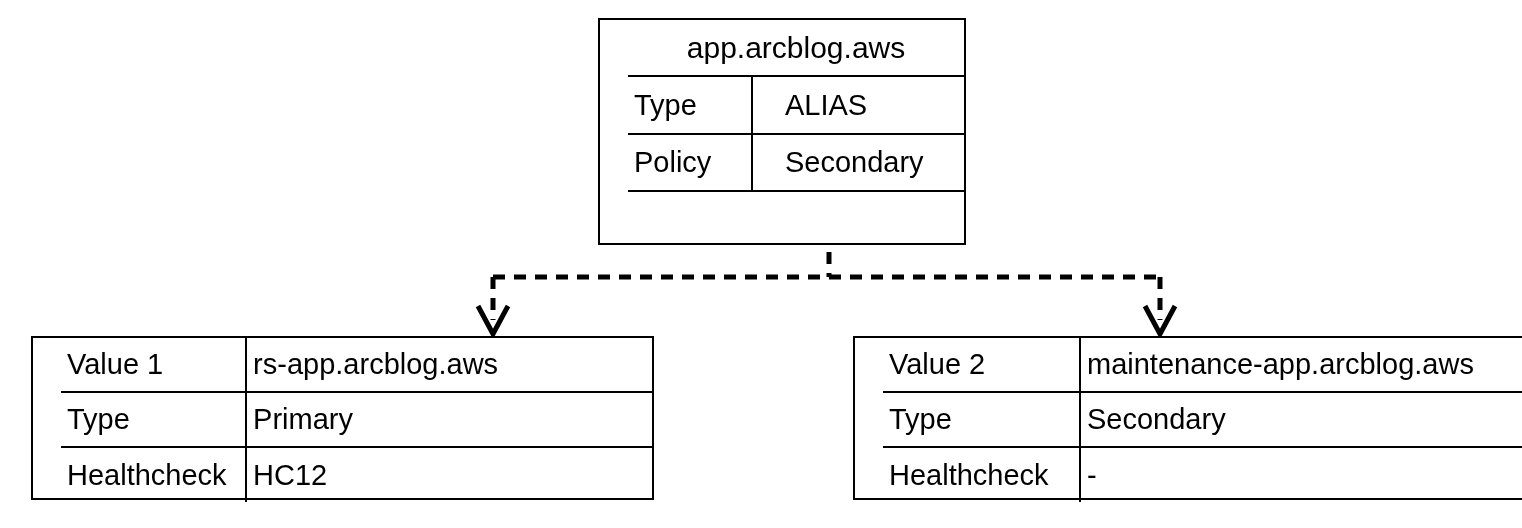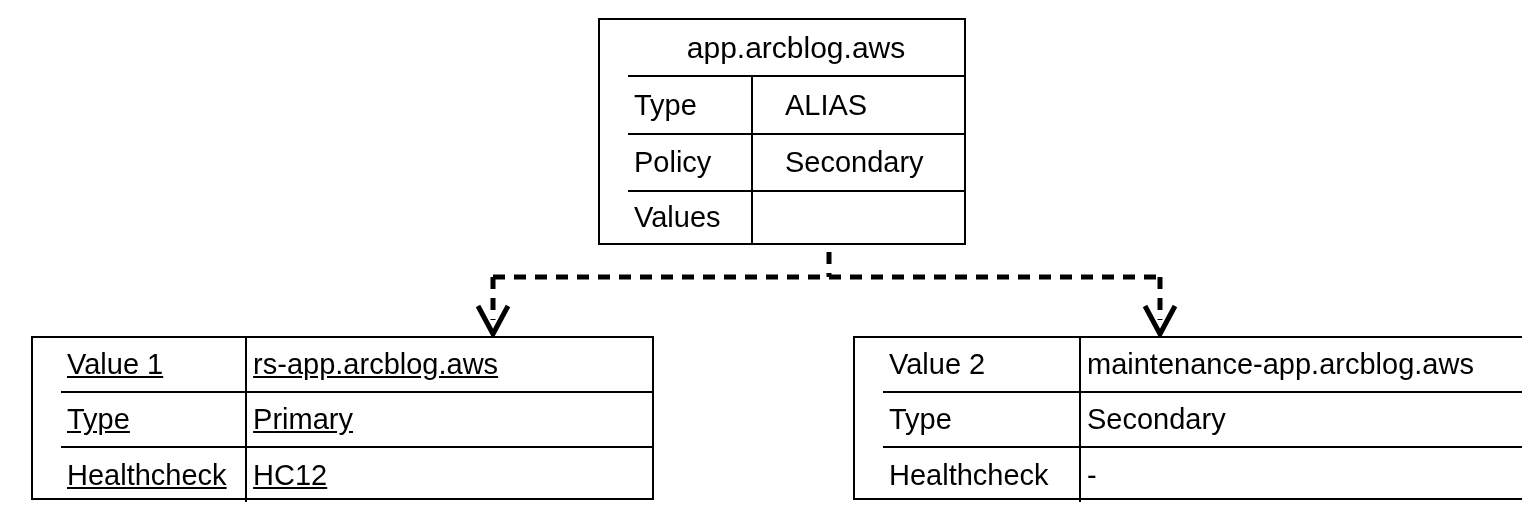--- a/index.html
+++ b/index.html
@@ -64,21 +64,20 @@
   #top-table .tcell.value { width: 228px; padding-left: 32px; }
   #top-table .tcell { font-size: 29px; }
   #top-table .tcell.header { font-size: 30px; }
 
   
   #left-table {
     left: 31px;
     top: 336px;
     width: 623px;
     height: 164px;
-    text-decoration: underline;
   }
   #left-table .trow { height: 55px; }
   #left-table .trow:last-child { height: 54px; }
   #left-table .tcell.label { width: 229px; }
   #left-table .tcell.value { width: 501px; }
   #left-table .tcell { font-size: 29px; }
 
   
   #right-table {
     left: 853px;
@@ -129,21 +128,20 @@
     </div>
     <div class="trow r-type">
       <div class="tcell label">Type</div>
       <div class="tcell value">ALIAS</div>
     </div>
     <div class="trow r-policy">
       <div class="tcell label">Policy</div>
       <div class="tcell value">Secondary</div>
     </div>
     <div class="trow r-values">
-      <div class="tcell label">Values</div>
       <div class="tcell value"></div>
     </div>
   </div>
 
   <div class="tbl" id="left-table">
     <div class="trow">
       <div class="tcell label">Value 1</div>
       <div class="tcell value">rs-app.arcblog.aws</div>
     </div>
     <div class="trow">

